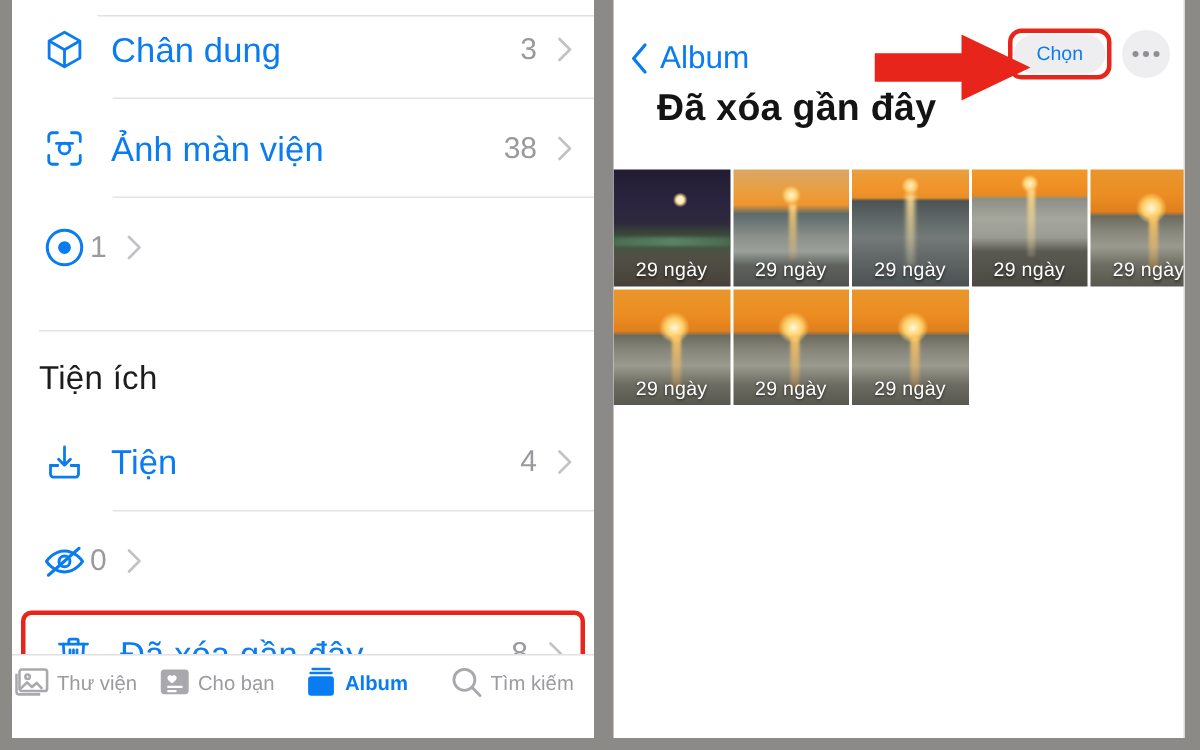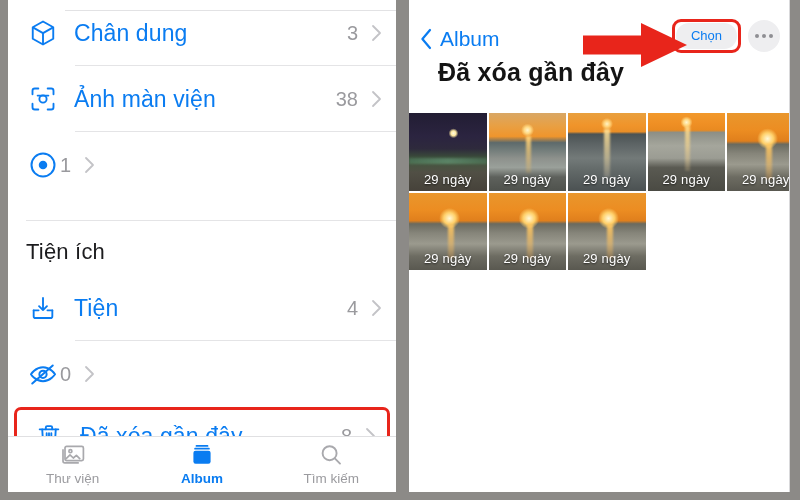--- a/index.html
+++ b/index.html
@@ -69,21 +69,21 @@
     border: 3px solid #e8251b; border-radius: 7px; pointer-events: none;
   }
 
   
   .tabbar {
     position: absolute; left: 0; bottom: 0; width: 388px; height: 56px;
     background: #ffffff; border-top: 1px solid #e0e0e2;
     display: flex; align-items: flex-start; padding-top: 6px;
   }
   .tab {
-    flex: 1 1 0; display: flex; flex-direction: column;
+    flex: 1 1 0; display: flex; flex-direction: row;
     align-items: center; gap: 4px;
   }
   .tab .tab-ico { height: 24px; display: flex; align-items: center; justify-content: center; color: #a9a9ad; }
   .tab .tab-lbl { font-size: 13.5px; color: #9b9b9f; }
   .tab.active .tab-ico { color: #0a7cf1; }
   .tab.active .tab-lbl { color: #0a7cf1; font-weight: bold; }
 
   
   .right-panel {
     position: absolute; left: 409px; top: 0; width: 381px; height: 492px;
@@ -331,20 +331,31 @@
       <div class="tab">
         <span class="tab-ico">
           <svg width="26" height="22" viewBox="0 0 26 22" fill="none" stroke="currentColor" stroke-width="1.7" stroke-linejoin="round">
             <path d="M6.6 2.3h15.2c.9 0 1.6.7 1.6 1.6v11.2c0 .9-.7 1.6-1.6 1.6H6.6c-.9 0-1.6-.7-1.6-1.6V3.9c0-.9.7-1.6 1.6-1.6Z"></path>
             <path d="M3 5.2v11.9c0 1 .8 1.8 1.8 1.8h14"></path>
             <circle cx="10.4" cy="7.2" r="1.5"></circle>
             <path d="M5.6 15.2 10 10.9l3.3 3.1 3.1-2.7 3.8 3.9"></path>
           </svg>
         </span>
         <span class="tab-lbl">Thư viện</span>
+      </div>
+      <div class="tab">
+        <span class="tab-ico">
+          <svg width="23" height="22" viewBox="0 0 23 22" fill="currentColor">
+            <rect x="2.2" y="2.4" width="18.6" height="16.4" rx="2.4"></rect>
+            <path d="M8.4 6.1c-1 0-1.8.8-1.8 1.8 0 1.9 2.6 3.3 3.1 3.6.5-.3 3.1-1.7 3.1-3.6 0-1-.8-1.8-1.8-1.8-.6 0-1.1.3-1.3.7-.2-.4-.7-.7-1.3-.7Z" fill="#fff"></path>
+            <rect x="6.4" y="13.2" width="10.4" height="1.5" rx=".7" fill="#fff"></rect>
+            <rect x="6.4" y="16" width="6.4" height="1.5" rx=".7" fill="#fff"></rect>
+          </svg>
+        </span>
+        <span class="tab-lbl">Cho bạn</span>
       </div>
       <div class="tab active">
         <span class="tab-ico">
           <svg width="24" height="22" viewBox="0 0 24 22" fill="currentColor">
             <rect x="5.6" y="1.1" width="12.8" height="1.7" rx=".85"></rect>
             <rect x="4.2" y="3.8" width="15.6" height="1.7" rx=".85"></rect>
             <rect x="3.4" y="6.8" width="17.2" height="13" rx="2.2"></rect>
           </svg>
         </span>
         <span class="tab-lbl">Album</span>

